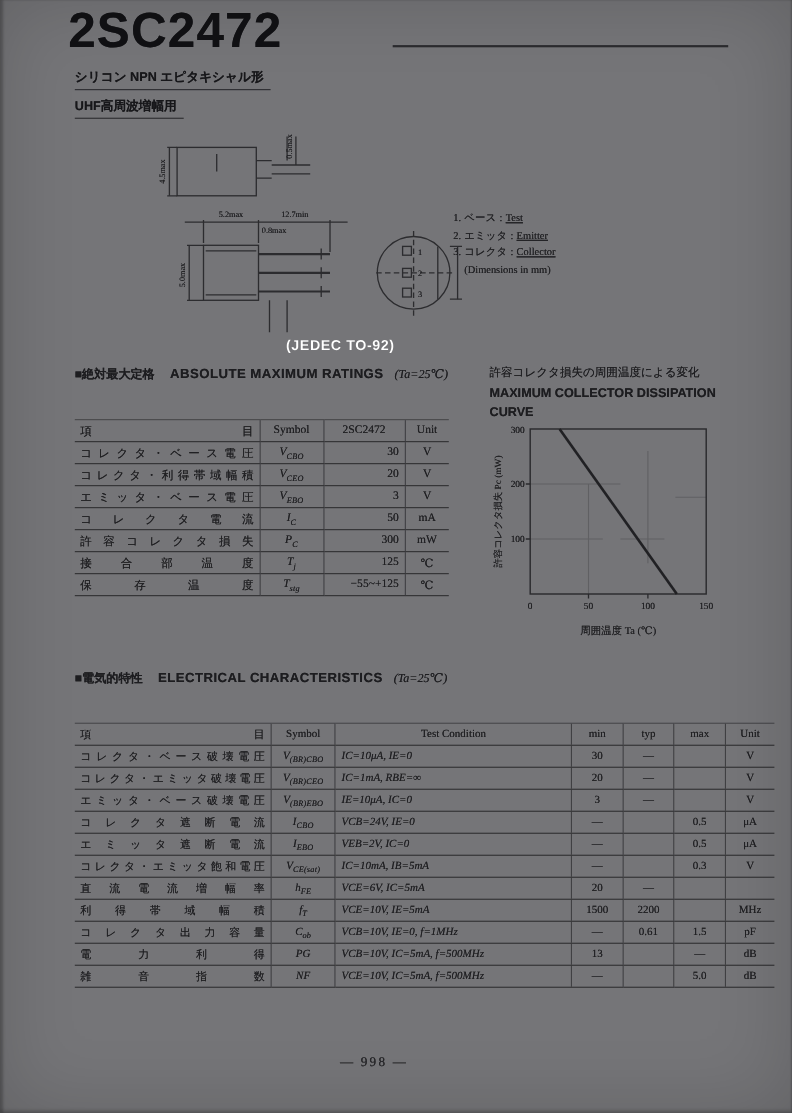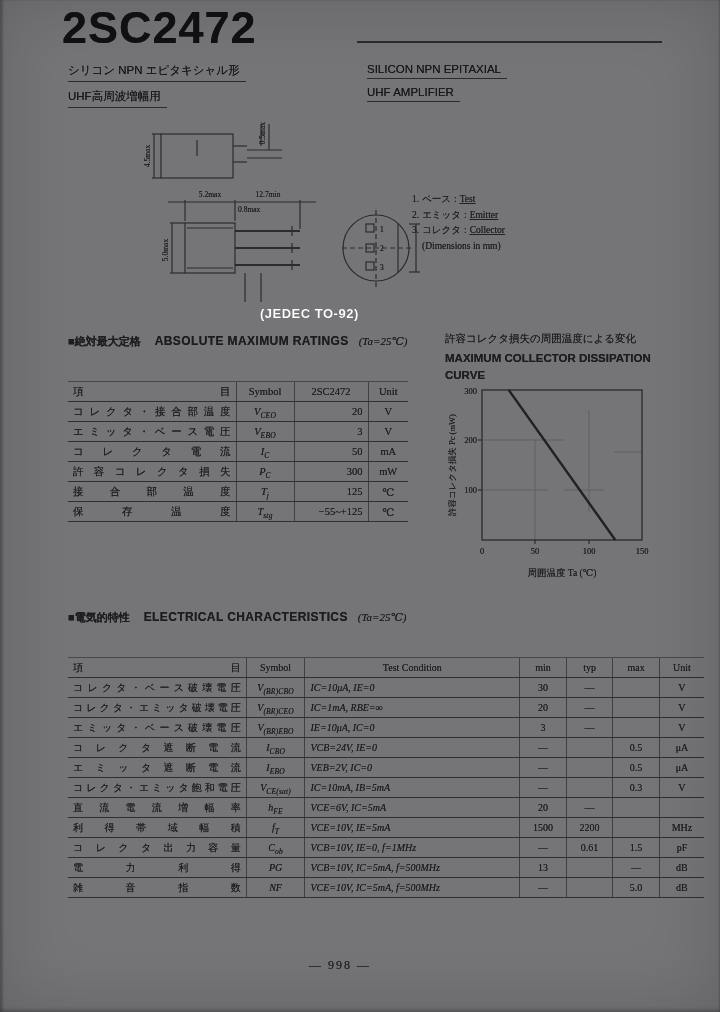--- a/index.html
+++ b/index.html
@@ -6,21 +6,21 @@
   .page{position:relative;width:720px;height:1012px;background:#757578;overflow:hidden;
         font-family:"Liberation Serif","DejaVu Serif",serif;color:#1d1d20;}
   .page::before{content:"";position:absolute;inset:0;pointer-events:none;z-index:50;
         box-shadow:inset 0 0 70px rgba(0,0,0,.16), inset 3px 0 2px rgba(0,0,0,.20), inset 0 -3px 3px rgba(0,0,0,.16), inset -1px 0 1px rgba(0,0,0,.12);}
   .ink{text-shadow:0 0 .5px rgba(18,18,20,.75);}
 
   
   .part-number{position:absolute;left:62px;top:2px;font-family:"Liberation Sans","DejaVu Sans",sans-serif;
         font-weight:700;font-size:45px;letter-spacing:1px;color:#111114;}
   .title-rule{position:absolute;left:357px;top:41px;width:305px;height:2px;background:#2b2b2e;}
-  .sub{position:absolute;font-family:"Liberation Sans","DejaVu Sans",sans-serif;font-weight:400;
+  .sub{position:absolute;font-family:"Liberation Sans","DejaVu Sans",sans-serif;font-weight:700;
         font-size:11.5px;color:#17171a;}
   .sub .line{display:block;width:max-content;border-bottom:1.5px solid #2b2b2e;padding:0 6px 3px 0;margin-bottom:7px;}
   .sub-ja{left:68px;top:63px;}
   .sub-en{left:367px;top:63px;}
 
   
   .pkg-svg{position:absolute;left:64px;top:112px;}
   .pkg-caption{position:absolute;left:260px;top:306px;font-family:"Liberation Sans","DejaVu Sans",sans-serif;
         font-weight:700;font-size:13px;letter-spacing:.5px;color:#ffffff;}
   .pin-notes{position:absolute;left:412px;top:192px;font-size:9.5px;line-height:15.5px;color:#222225;}
@@ -67,24 +67,20 @@
 
 <div class="page ink">
 
   <div class="part-number">2SC2472</div>
   <div class="title-rule"></div>
 
   <div class="sub sub-ja">
     <span class="line">シリコン NPN エピタキシャル形</span>
     <span class="line">UHF高周波増幅用</span>
   </div>
-  <div class="sub sub-en">
-    <span class="line">SILICON NPN EPITAXIAL</span>
-    <span class="line">UHF AMPLIFIER</span>
-  </div>
 
   <svg class="pkg-svg" width="358" height="198" viewBox="0 0 358 198">
     <g class="lines" stroke-width="1.2">
 
       <rect x="97" y="22" width="72" height="44"></rect>
       <line x1="133" y1="28" x2="133" y2="44"></line>
 
       <line x1="88" y1="22" x2="97" y2="22"></line>
       <line x1="88" y1="66" x2="97" y2="66"></line>
       <line x1="90" y1="22" x2="90" y2="66"></line>
@@ -172,21 +168,27 @@
         <col style="width:40px">
       </colgroup>
     <tbody>
         <tr>
       <th class="jtxt">項　目</th>
       <th class="ctr vline">Symbol</th>
       <th class="ctr vline">2SC2472</th>
       <th class="ctr vline">Unit</th>
     </tr>
     <tr>
-      <td class="jtxt">コレクタ・接合部温度</td>
+      <td class="jtxt">コレクタ・ベース電圧</td>
+      <td class="ctr vline"><span class="sym">V</span><span class="sym-s">CBO</span></td>
+      <td class="rgt vline">30</td>
+      <td class="ctr vline">V</td>
+    </tr>
+    <tr>
+      <td class="jtxt">コレクタ・利得帯域幅積</td>
       <td class="ctr vline"><span class="sym">V</span><span class="sym-s">CEO</span></td>
       <td class="rgt vline">20</td>
       <td class="ctr vline">V</td>
     </tr>
     <tr>
       <td class="jtxt">エミッタ・ベース電圧</td>
       <td class="ctr vline"><span class="sym">V</span><span class="sym-s">EBO</span></td>
       <td class="rgt vline">3</td>
       <td class="ctr vline">V</td>
     </tr>

